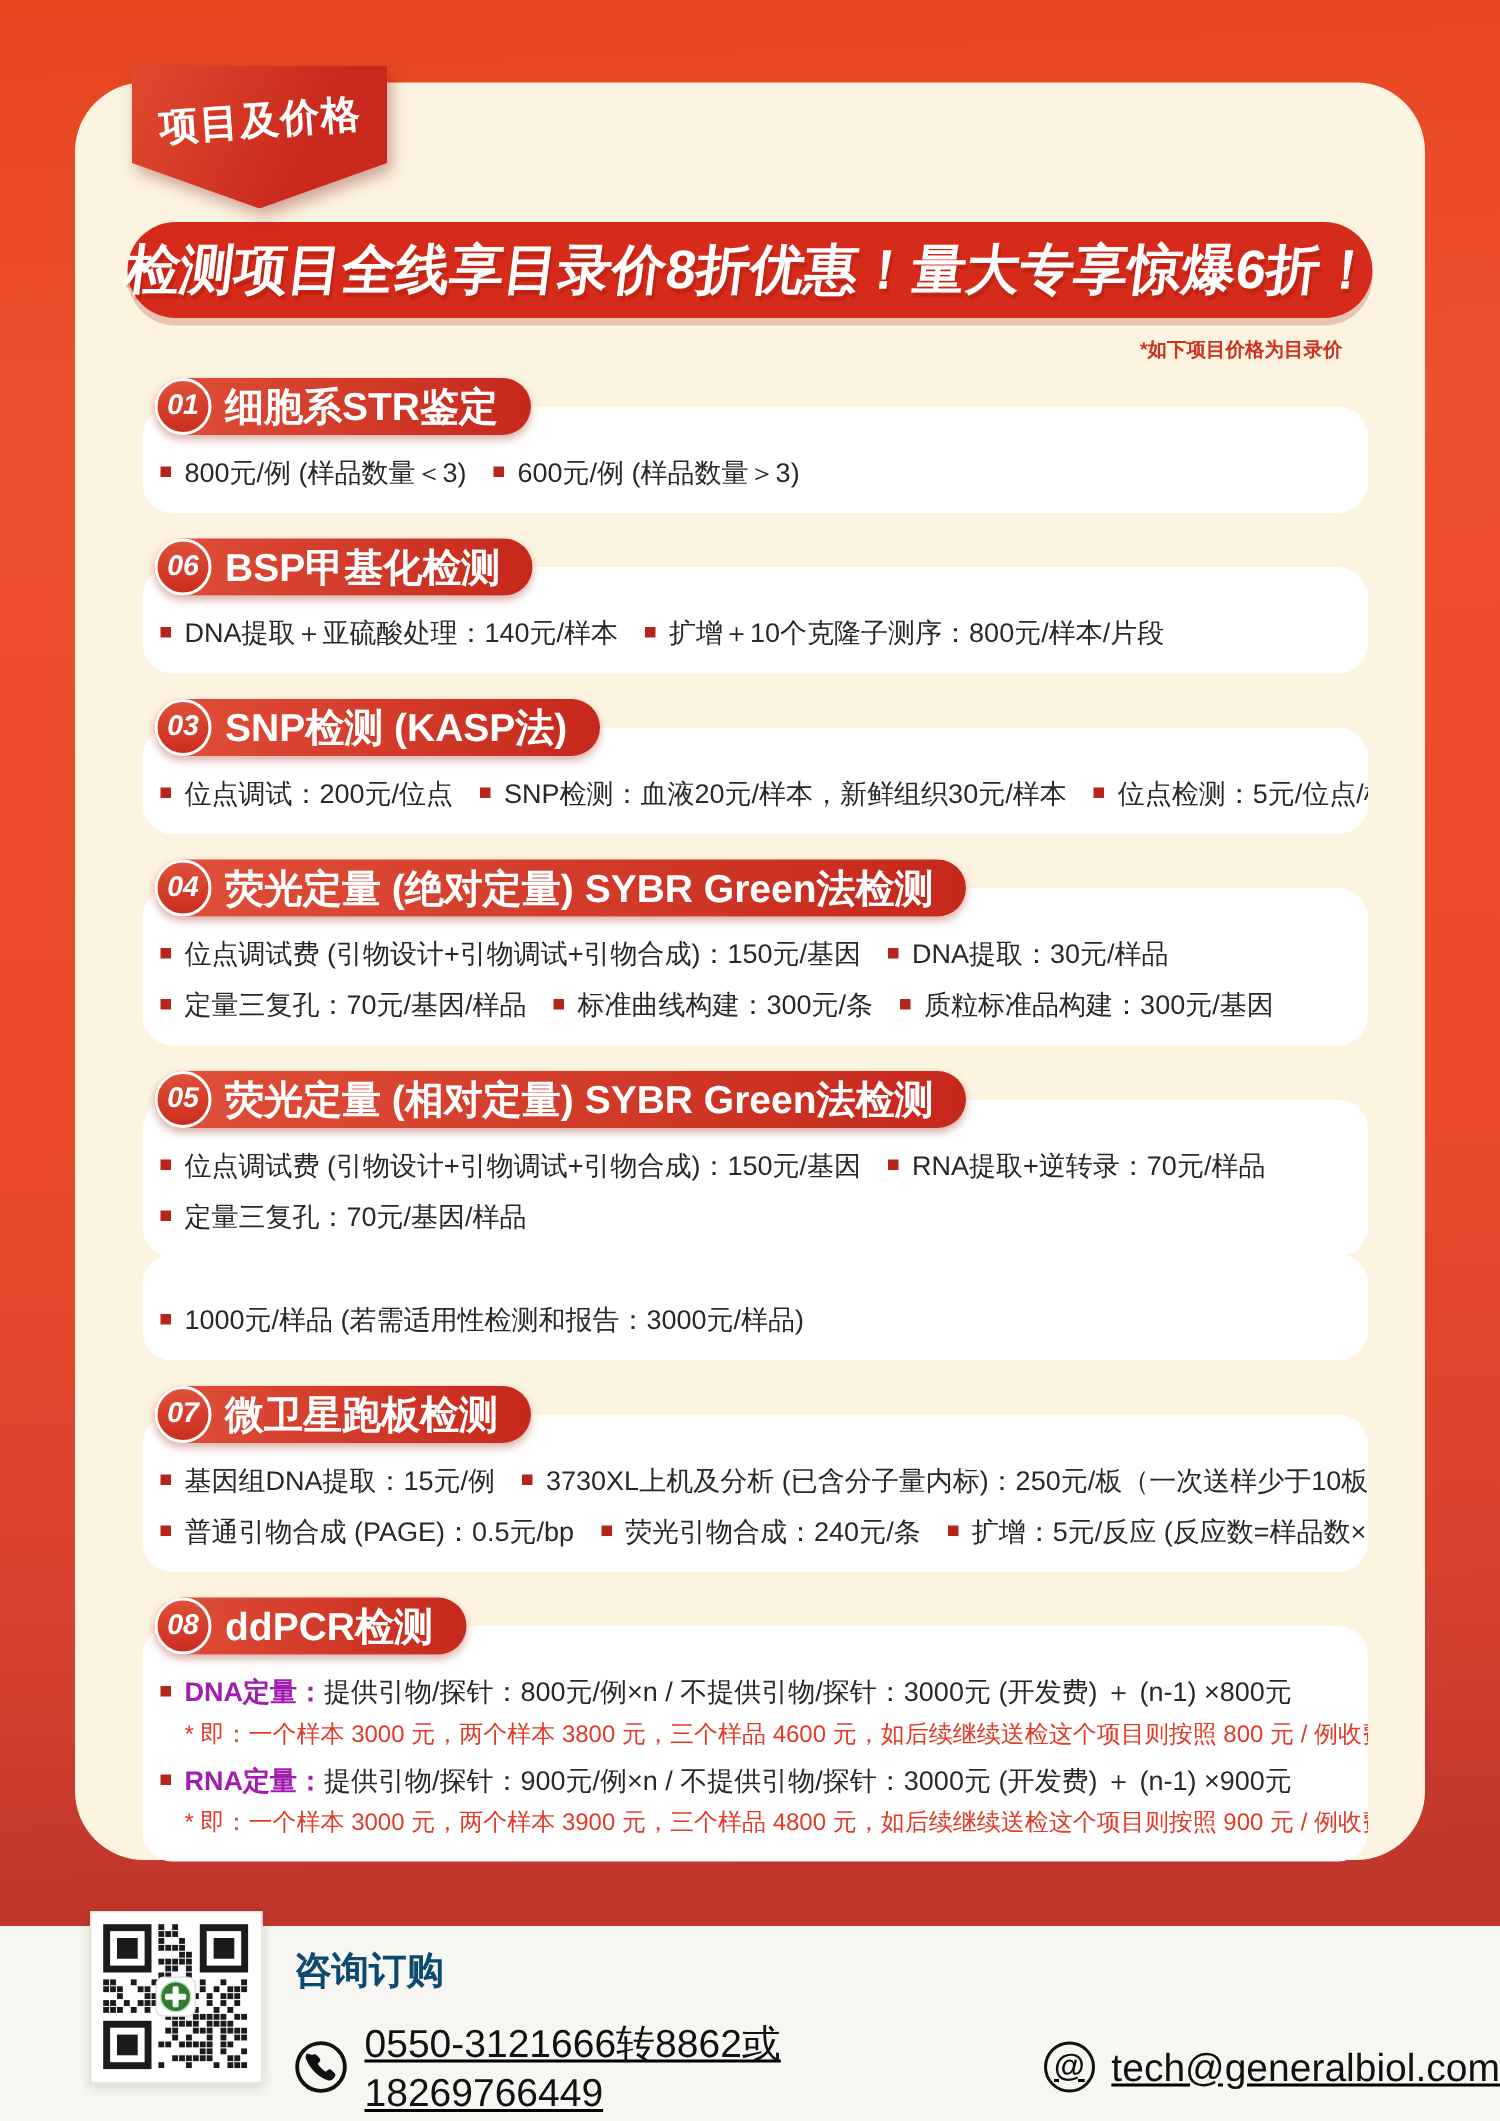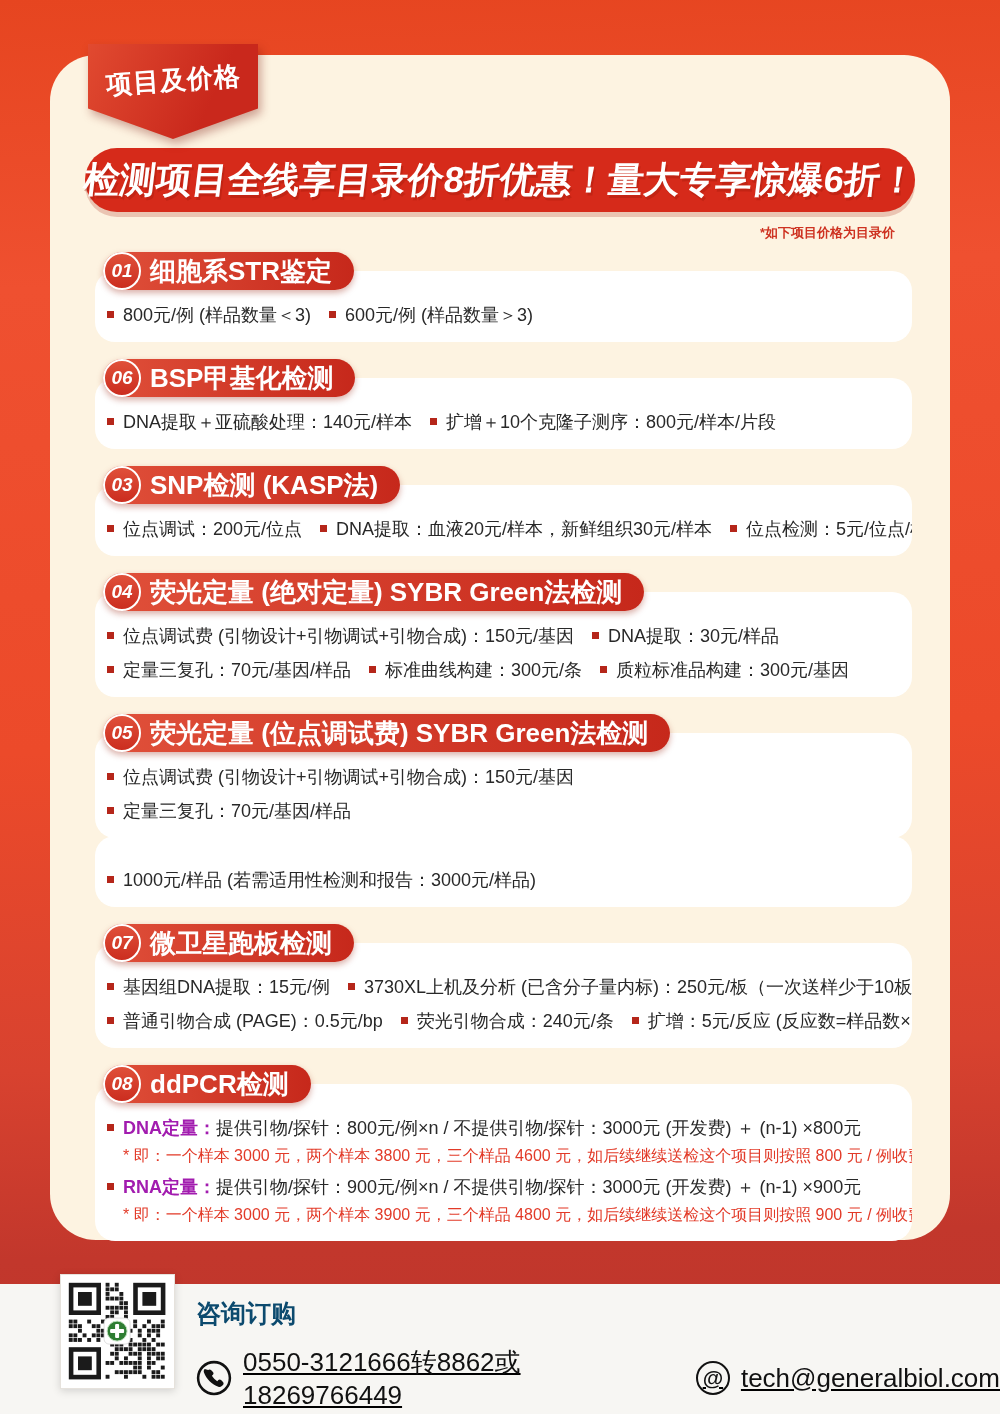--- a/index.html
+++ b/index.html
@@ -121,21 +121,21 @@
   </div>
 
   <div class="section">
     <div class="pill">
       <span class="num">03</span>
       <span class="ttl">SNP检测 (KASP法)</span>
     </div>
     <div class="box">
         <div class="row">
           <div class="item"><span class="bullet"></span><span>位点调试：200元/位点</span></div>
-          <div class="item"><span class="bullet"></span><span>DNA提取：血液20元/样本，新鲜组织30元/样本</span></div>
+          <div class="item"><span class="bullet"></span><span>SNP检测：血液20元/样本，新鲜组织30元/样本</span></div>
           <div class="item"><span class="bullet"></span><span>位点检测：5元/位点/样本</span></div>
         </div>
       </div>
   </div>
 
   <div class="section">
     <div class="pill">
       <span class="num">04</span>
       <span class="ttl">荧光定量 (绝对定量) SYBR Green法检测</span>
     </div>
@@ -148,25 +148,26 @@
           <div class="item"><span class="bullet"></span><span>定量三复孔：70元/基因/样品</span></div>
           <div class="item"><span class="bullet"></span><span>标准曲线构建：300元/条</span></div>
           <div class="item"><span class="bullet"></span><span>质粒标准品构建：300元/基因</span></div>
         </div>
       </div>
   </div>
 
   <div class="section">
     <div class="pill">
       <span class="num">05</span>
-      <span class="ttl">荧光定量 (位点调试费) SYBR Green法检测</span>
+      <span class="ttl">荧光定量 (相对定量) SYBR Green法检测</span>
     </div>
     <div class="box">
         <div class="row">
           <div class="item"><span class="bullet"></span><span>位点调试费 (引物设计+引物调试+引物合成)：150元/基因</span></div>
+          <div class="item"><span class="bullet"></span><span>RNA提取+逆转录：70元/样品</span></div>
         </div>
         <div class="row">
           <div class="item"><span class="bullet"></span><span>定量三复孔：70元/基因/样品</span></div>
         </div>
       </div>
   </div>
 
   <div class="section">
     <div class="box">
         <div class="row">

